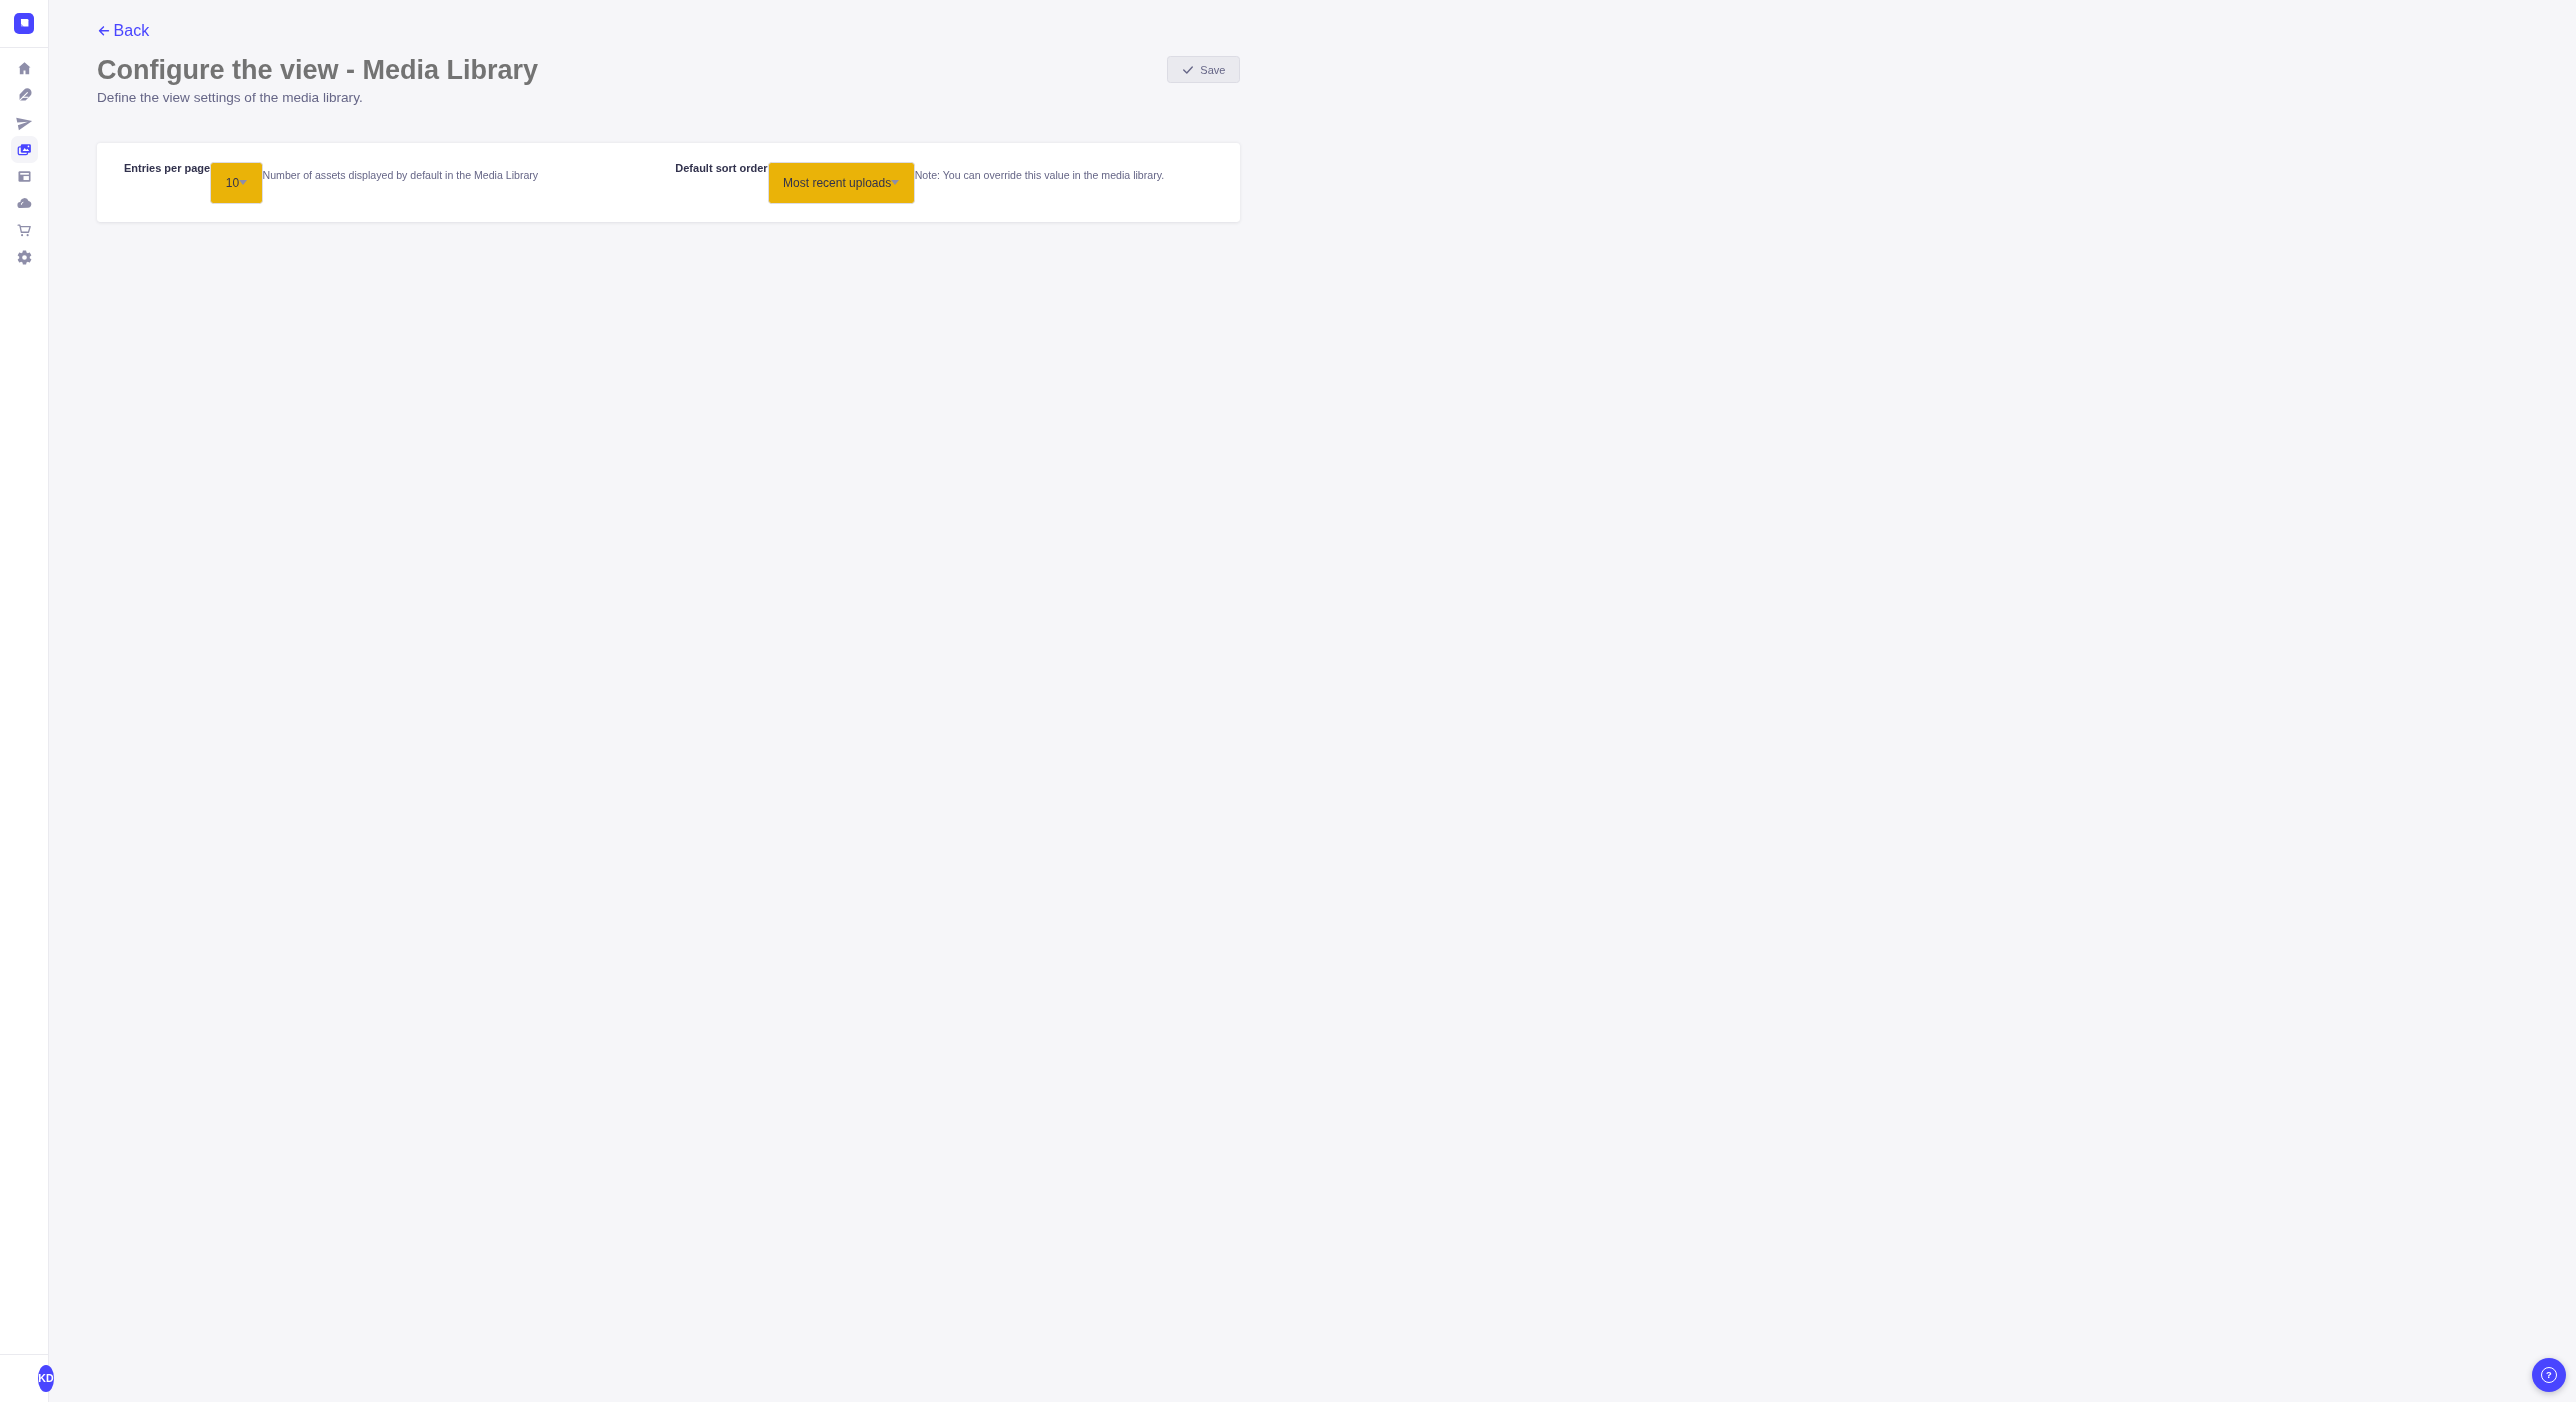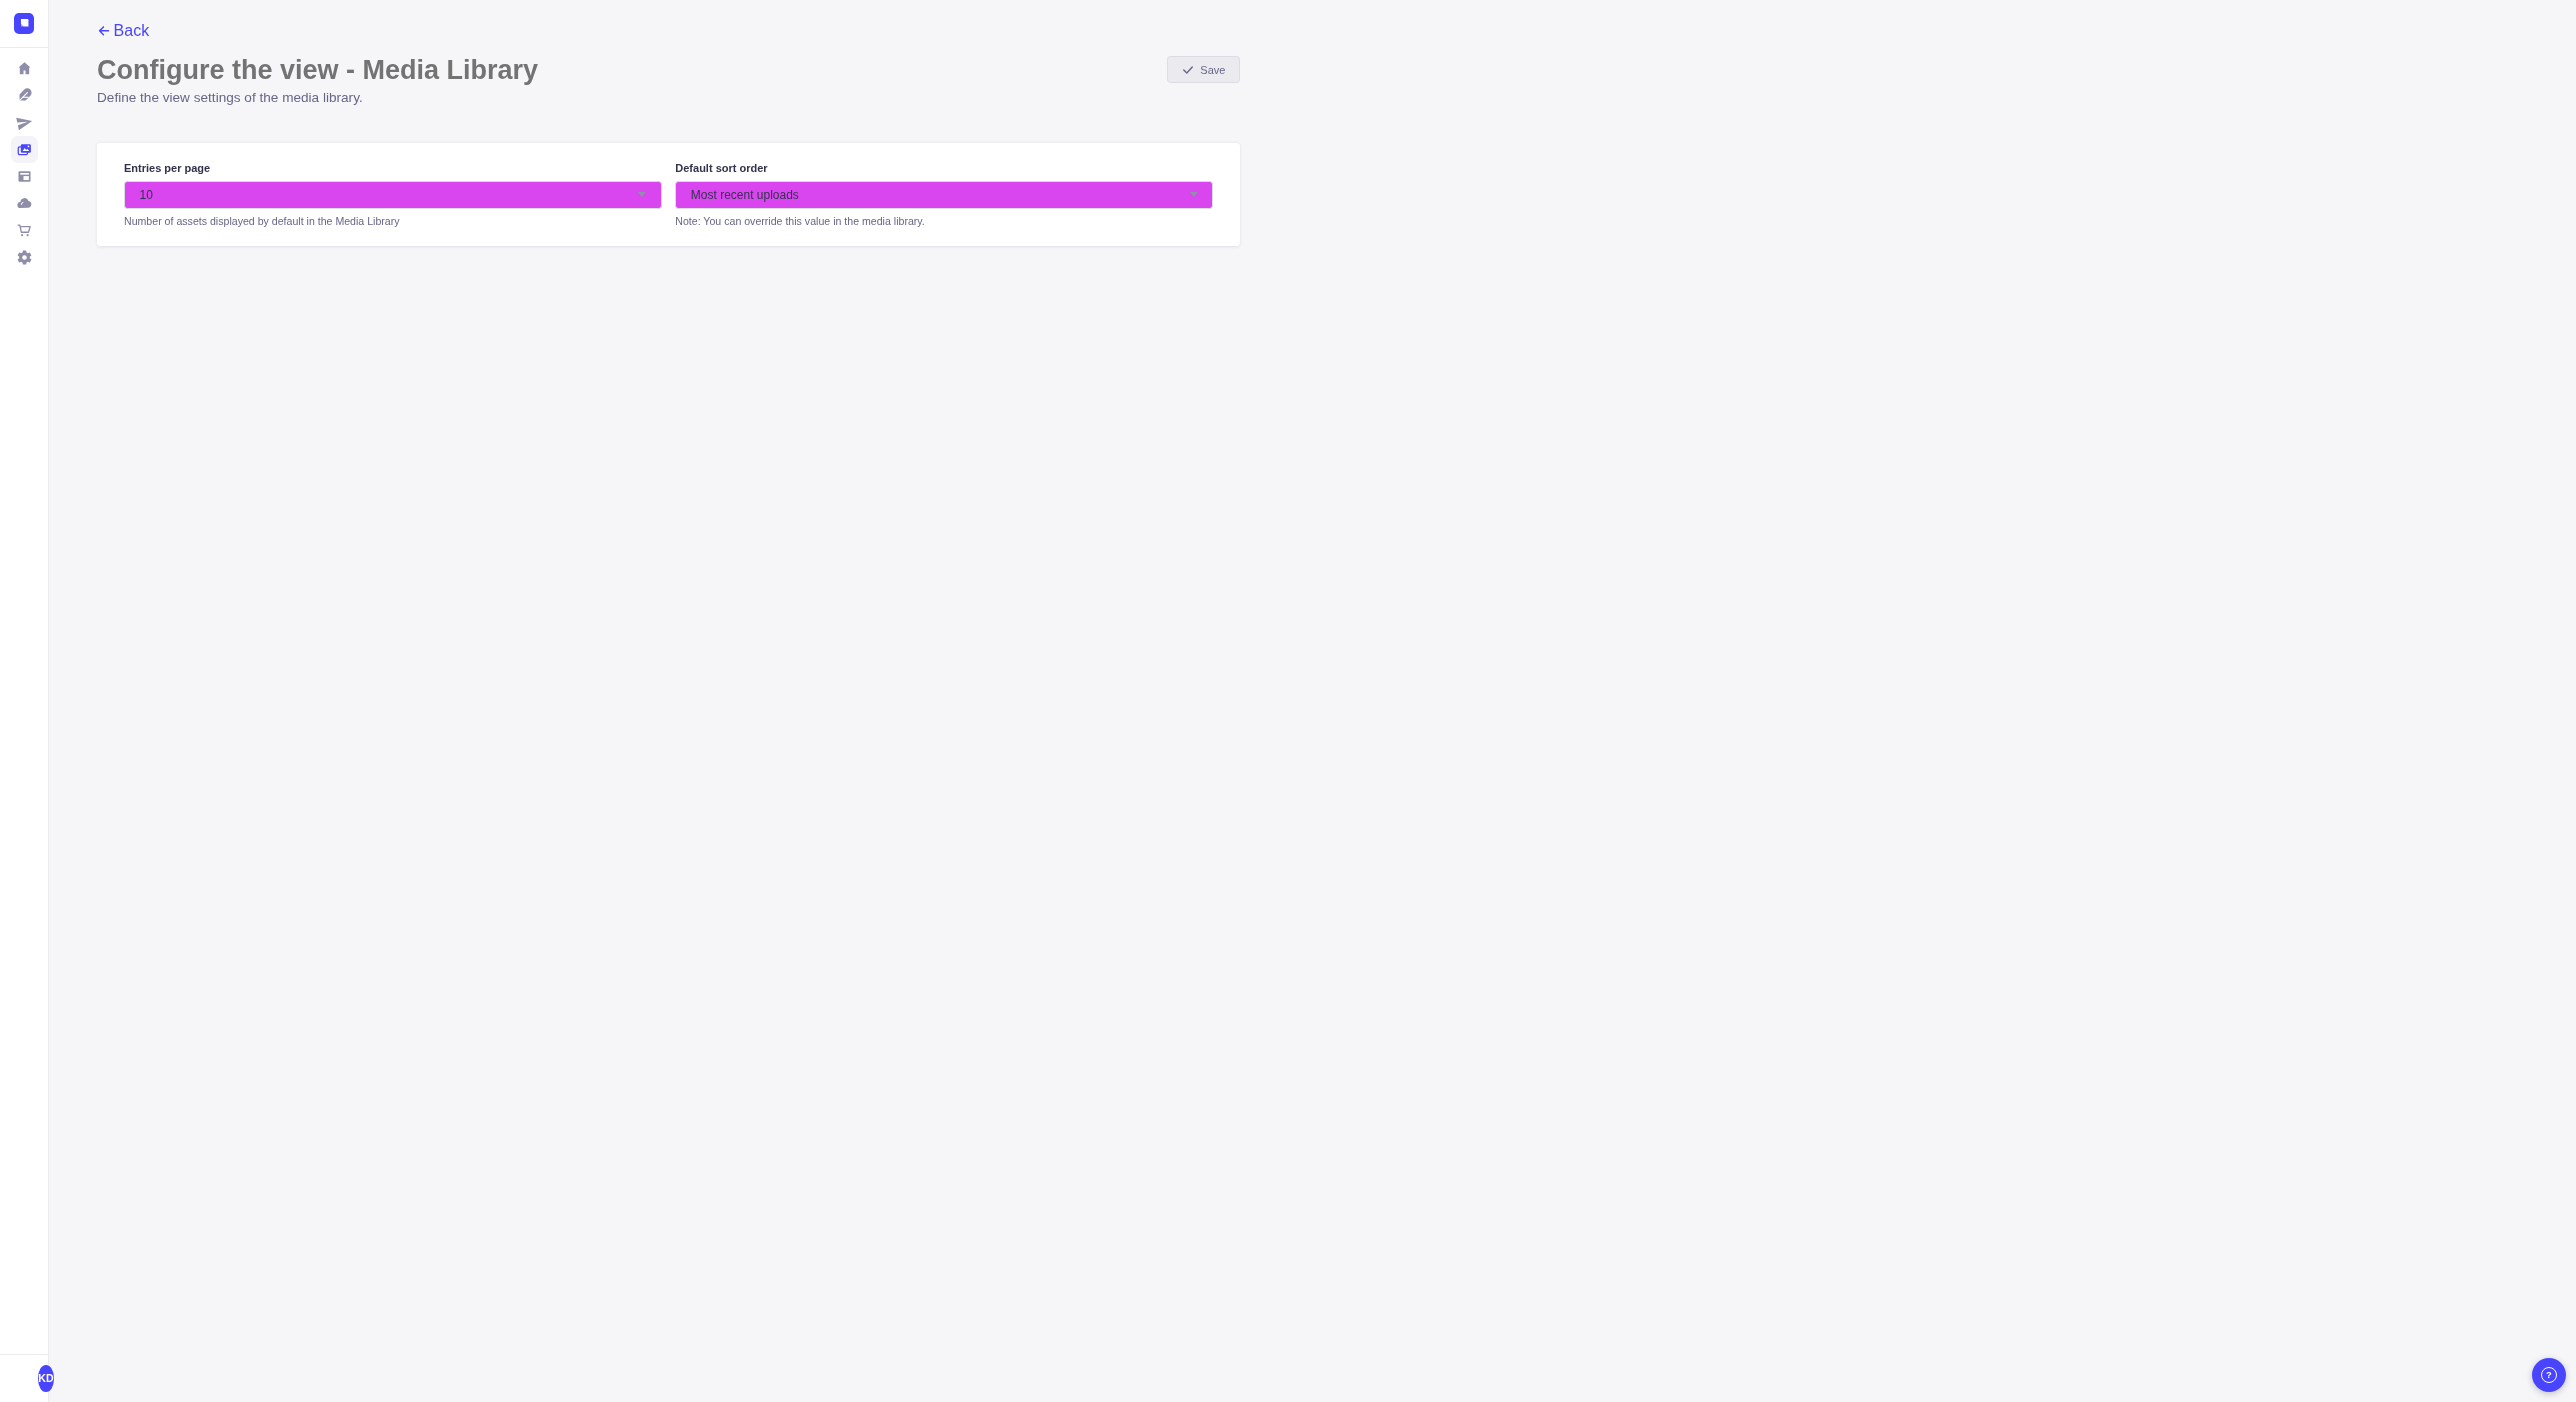--- a/index.html
+++ b/index.html
@@ -67,24 +67,24 @@
   }
   .subtitle { margin-top: 1.7px; font-size: 13.6px; line-height: 20.4px; color: #666687; }
   
   .card {
     margin-top: 34px;
     background: #ffffff; border-radius: 3.4px;
     box-shadow: 0 0.9px 3.4px rgba(33,33,52,0.1);
     padding: 19px 27px 18px 27px;
     display: grid; grid-template-columns: 1fr 1fr; column-gap: 13.6px;
   }
-  .field { display: flex; flex-direction: column; }
+  .field { display: flex; flex-direction: row; }
   .field-label { font-size: 11px; font-weight: 700; color: #32324d; line-height: 13.6px; margin-bottom: 5.1px; }
   .select-box {
-    height: 28px; background: #d946ef;
+    height: 42px; background: #eab308;
     border: 0.9px solid #dcdce4; border-radius: 3.4px;
     display: flex; align-items: center; justify-content: space-between;
     padding: 0 14.5px; cursor: pointer;
   }
   .select-value { font-size: 12px; color: #32324d; }
   .caret-down {
     width: 0; height: 0;
     border-left: 4.7px solid transparent;
     border-right: 4.7px solid transparent;
     border-top: 5.5px solid #8e8ea9;

